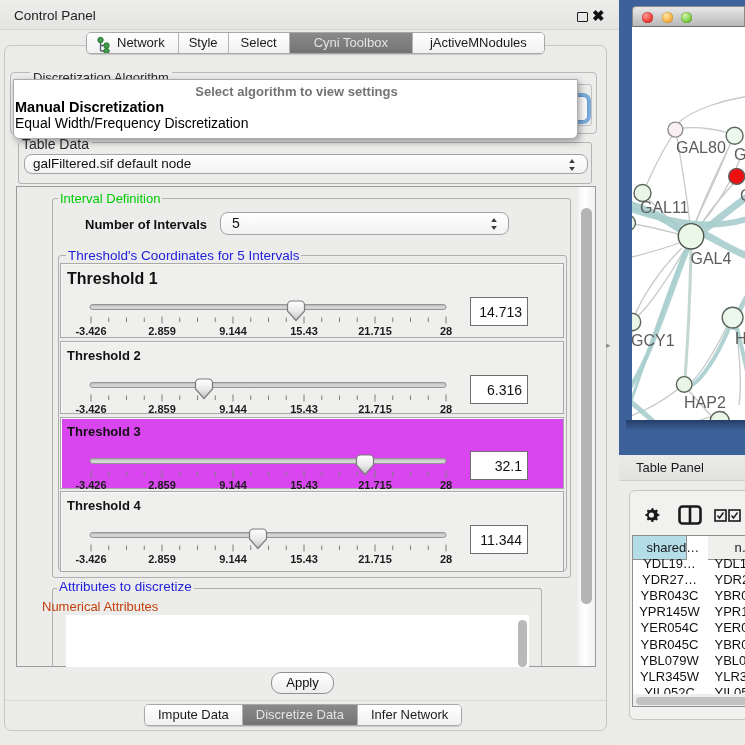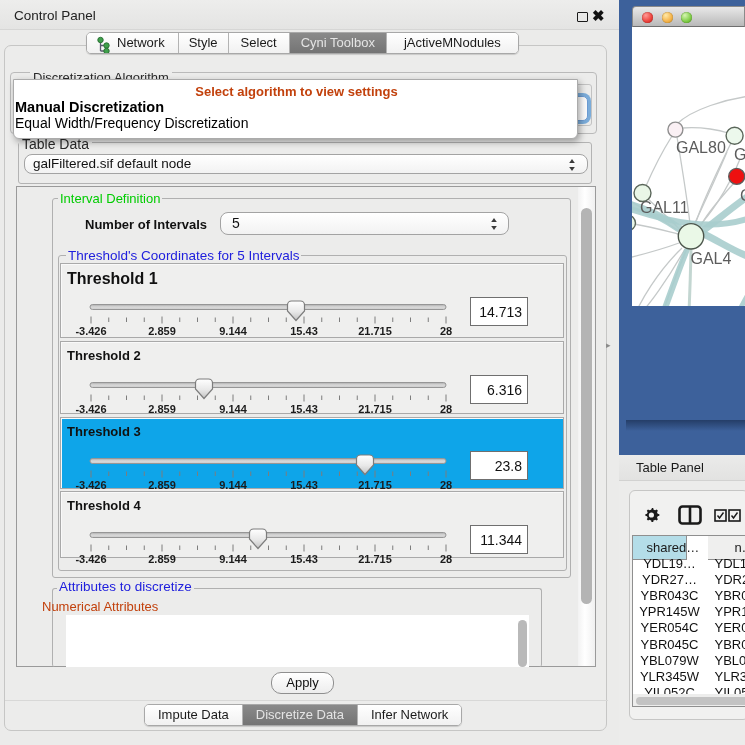--- a/index.html
+++ b/index.html
@@ -22,41 +22,41 @@
 
   <div class="abs" style="left:4px;top:45px;width:603px;height:686px;background:#ececeb;border:1px solid #c6c6c5;border-radius:7px"></div>
 
   <div class="abs" style="left:86px;top:32px;height:22px;border:1px solid #a8a8a8;border-radius:5px;overflow:hidden;box-shadow:0 1px 1px rgba(0,0,0,0.15);white-space:nowrap">
     <div class="seg" style="padding-left:30px;position:relative">
       <svg width="16" height="18" style="position:absolute;left:9px;top:2px">
         <path d="M4.5,5 L4.5,16 M4.5,10.5 L9,10.5 M4.5,16 L9,16" stroke="#5a5a6e" stroke-width="1.3" fill="none"></path>
         <circle cx="4.5" cy="5" r="2.7" fill="#3fa04b" stroke="#2a7235" stroke-width="1"></circle>
         <circle cx="10.5" cy="10.5" r="2.7" fill="#3fa04b" stroke="#2a7235" stroke-width="1"></circle>
         <circle cx="10.5" cy="16" r="2.7" fill="#3fa04b" stroke="#2a7235" stroke-width="1"></circle>
-      </svg>Network</div><div class="seg" style="padding:0 10px">Style</div><div class="seg" style="padding:0 12px">Select</div><div class="seg dark" style="padding:0 11px">Cyni Toolbox</div><div class="seg" style="border-right:none;padding:0 17px">jActiveMNodules</div>
+      </svg>Network</div><div class="seg" style="padding:0 10px">Style</div><div class="seg" style="padding:0 12px">Select</div><div class="seg dark" style="padding:0 24px">Cyni Toolbox</div><div class="seg" style="border-right:none;padding:0 17px">jActiveMNodules</div>
   </div>
 
   <div class="abs" style="left:10px;top:72px;width:587px;height:62px;border:1px solid #bababa;border-radius:4px"></div>
   <div class="abs" style="left:14px;top:84px;width:578px;height:42px;border:1px solid #c2c2c2;border-radius:3px"></div>
   <div class="abs" style="left:30px;top:70px;font-size:13px;color:#2a2a2a;background:#ececeb;padding:0 3px">Discretization Algorithm</div>
 
   <div class="abs" style="left:430px;top:96px;width:158px;height:25px;border-radius:5px;background:#fbfbfb;box-shadow:0 0 0 3px rgba(86,151,211,0.75);border:1px solid #6b9bd2"></div>
 
   <div class="abs" style="left:18px;top:142px;width:574px;height:42px;border:1px solid #b3b3b3;border-radius:3px"></div>
   <div class="abs" style="left:19px;top:136px;font-size:14px;color:#2a2a2a;background:#ececeb;padding:0 3px">Table Data</div>
   <div class="abs" style="left:24px;top:154px;width:564px;height:20px;background:linear-gradient(#ffffff,#f2f2f2);border:1px solid #a3a3a3;border-radius:8px">
     <div class="abs" style="left:8px;top:1px;font-size:13.5px;color:#111">galFiltered.sif default node</div>
     <svg width="10" height="14" style="position:absolute;right:10px;top:3px">
           <path d="M5,1 L7.8,5 L2.2,5 Z" fill="#3a3a3a"></path>
           <path d="M5,13 L7.8,9 L2.2,9 Z" fill="#3a3a3a"></path>
         </svg>
   </div>
 
   <div class="abs" style="left:13px;top:79px;width:565px;height:60px;background:#ffffff;border:1px solid #ababab;border-radius:0 0 6px 6px;box-shadow:2px 3px 7px rgba(0,0,0,0.35);z-index:30">
-    <div class="abs" style="left:0;top:4px;width:565px;text-align:center;font-size:13px;font-weight:bold;color:#c2410c">Select algorithm to view settings</div>
+    <div class="abs" style="left:0;top:4px;width:565px;text-align:center;font-size:13px;font-weight:bold;color:#737373">Select algorithm to view settings</div>
     <div class="abs" style="left:1px;top:35px;font-size:14px;color:#000">Equal Width/Frequency Discretization</div>
     <div class="abs" style="left:1px;top:19px;font-size:14.5px;font-weight:bold;color:#000">Manual Discretization</div>
   </div>
 
   <div class="abs" style="left:16px;top:186px;width:580px;height:481px;background:#ececeb;border:1px solid #9a9a9a"></div>
 
   <div class="abs" style="left:578px;top:187px;width:17px;height:479px;background:linear-gradient(90deg,#f2f2f2,#ffffff 40%,#f0f0f0)"></div>
   <div class="abs" style="left:581px;top:208px;width:11px;height:396px;background:#b4b4b4;border-radius:5.5px"></div>
 
   <div class="abs" style="left:52px;top:198px;width:519px;height:380px;border:1px solid #b0b0b0;border-radius:3px"></div>
@@ -121,21 +121,21 @@
 <path d="M134.5,41 a4,4 0 0 1 4,-4 h9 a4,4 0 0 1 4,4 v6 l-8.5,9.5 l-8.5,-9.5 z" fill="url(#th143)" stroke="#7c7c7c" stroke-width="1.2"></path>
 </svg>
 <div style="position:absolute;left:0px;top:61px;width:60px;text-align:center;font-size:11px;font-weight:bold;color:#1c1c1c">-3.426</div>
         <div style="position:absolute;left:71px;top:61px;width:60px;text-align:center;font-size:11px;font-weight:bold;color:#1c1c1c">2.859</div>
         <div style="position:absolute;left:142px;top:61px;width:60px;text-align:center;font-size:11px;font-weight:bold;color:#1c1c1c">9.144</div>
         <div style="position:absolute;left:213px;top:61px;width:60px;text-align:center;font-size:11px;font-weight:bold;color:#1c1c1c">15.43</div>
         <div style="position:absolute;left:284px;top:61px;width:60px;text-align:center;font-size:11px;font-weight:bold;color:#1c1c1c">21.715</div>
         <div style="position:absolute;left:355px;top:61px;width:60px;text-align:center;font-size:11px;font-weight:bold;color:#1c1c1c">28</div>
 <div style="position:absolute;left:409px;top:33px;width:58px;height:29px;background:#fff;border:1px solid #6f6f6f;font-size:14px;color:#111;text-align:right;line-height:28px;padding-right:5px">6.316</div>
 </div>
-      <div style="position:absolute;left:60px;top:417px;width:504px;height:72px;background:#0ea5e9;border:1px solid #a9a9a9;box-shadow:inset 1px 1px 0 #f9f9f9">
+      <div style="position:absolute;left:60px;top:417px;width:504px;height:72px;background:#d946ef;border:1px solid #a9a9a9;box-shadow:inset 1px 1px 0 #f9f9f9">
 <div style="position:absolute;left:6px;top:6px;font-size:13px;font-weight:bold;color:#111">Threshold 3</div>
 <svg width="504" height="76" style="position:absolute;left:0;top:0">
 <defs>
 <linearGradient id="gr304" x1="0" y1="0" x2="0" y2="1">
 <stop offset="0" stop-color="#ababab"></stop>
               <stop offset="0.5" stop-color="#d9d9d9"></stop>
               <stop offset="1" stop-color="#cccccc"></stop>
 </linearGradient>
 <linearGradient id="th304" x1="0" y1="0" x2="0" y2="1">
 <stop offset="0" stop-color="#ffffff"></stop>
@@ -146,23 +146,23 @@
 <rect x="29" y="40.5" width="356" height="5" rx="2.5" fill="url(#gr304)" stroke="#969696" stroke-width="1"></rect>
 <path d="M30,52.5v7M101,52.5v7M172,52.5v7M243,52.5v7M314,52.5v7M385,52.5v7M47.75,53.5v4.5M65.5,53.5v4.5M83.25,53.5v4.5M118.75,53.5v4.5M136.5,53.5v4.5M154.25,53.5v4.5M189.75,53.5v4.5M207.5,53.5v4.5M225.25,53.5v4.5M260.75,53.5v4.5M278.5,53.5v4.5M296.25,53.5v4.5M331.75,53.5v4.5M349.5,53.5v4.5M367.25,53.5v4.5" stroke="#7d7d7d" stroke-width="1"></path>
 <path d="M295.5,41 a4,4 0 0 1 4,-4 h9 a4,4 0 0 1 4,4 v6 l-8.5,9.5 l-8.5,-9.5 z" fill="url(#th304)" stroke="#7c7c7c" stroke-width="1.2"></path>
 </svg>
 <div style="position:absolute;left:0px;top:61px;width:60px;text-align:center;font-size:11px;font-weight:bold;color:#1c1c1c">-3.426</div>
         <div style="position:absolute;left:71px;top:61px;width:60px;text-align:center;font-size:11px;font-weight:bold;color:#1c1c1c">2.859</div>
         <div style="position:absolute;left:142px;top:61px;width:60px;text-align:center;font-size:11px;font-weight:bold;color:#1c1c1c">9.144</div>
         <div style="position:absolute;left:213px;top:61px;width:60px;text-align:center;font-size:11px;font-weight:bold;color:#1c1c1c">15.43</div>
         <div style="position:absolute;left:284px;top:61px;width:60px;text-align:center;font-size:11px;font-weight:bold;color:#1c1c1c">21.715</div>
         <div style="position:absolute;left:355px;top:61px;width:60px;text-align:center;font-size:11px;font-weight:bold;color:#1c1c1c">28</div>
-<div style="position:absolute;left:409px;top:33px;width:58px;height:29px;background:#fff;border:1px solid #6f6f6f;font-size:14px;color:#111;text-align:right;line-height:28px;padding-right:5px">23.8</div>
-</div>
-      <div style="position:absolute;left:60px;top:491px;width:504px;height:67px;background:#efefee;border:1px solid #a9a9a9;box-shadow:inset 1px 1px 0 #f9f9f9">
+<div style="position:absolute;left:409px;top:33px;width:58px;height:29px;background:#fff;border:1px solid #6f6f6f;font-size:14px;color:#111;text-align:right;line-height:28px;padding-right:5px">32.1</div>
+</div>
+      <div style="position:absolute;left:60px;top:491px;width:504px;height:81px;background:#efefee;border:1px solid #a9a9a9;box-shadow:inset 1px 1px 0 #f9f9f9">
 <div style="position:absolute;left:6px;top:6px;font-size:13px;font-weight:bold;color:#111">Threshold 4</div>
 <svg width="504" height="76" style="position:absolute;left:0;top:0">
 <defs>
 <linearGradient id="gr197" x1="0" y1="0" x2="0" y2="1">
 <stop offset="0" stop-color="#ababab"></stop>
               <stop offset="0.5" stop-color="#d9d9d9"></stop>
               <stop offset="1" stop-color="#cccccc"></stop>
 </linearGradient>
 <linearGradient id="th197" x1="0" y1="0" x2="0" y2="1">
 <stop offset="0" stop-color="#ffffff"></stop>
@@ -202,21 +202,21 @@
 <div class="abs" style="left:619px;top:0;width:126px;height:455px;background:#3d619b"></div>
 
 <div class="abs" style="left:626px;top:420px;width:119px;height:11px;background:linear-gradient(rgba(12,26,52,0.5),rgba(12,26,52,0))"></div>
 
 <div class="abs" style="left:632px;top:6px;width:113px;height:21px;background:linear-gradient(#e8e8e8,#b9b9b9);border:1px solid #8a8a8a;border-bottom-color:#6f6f6f;border-top-left-radius:4px">
   <div class="abs" style="left:9px;top:5px;width:11px;height:11px;border-radius:50%;background:radial-gradient(circle at 35% 30%,#ff9a96,#ee4741 55%,#c21b14);box-shadow:inset 0 0 1px #7d0b06"></div>
   <div class="abs" style="left:29px;top:5px;width:11px;height:11px;border-radius:50%;background:radial-gradient(circle at 35% 30%,#ffe9a8,#f6b64e 55%,#d48f1f);box-shadow:inset 0 0 1px #8a5d08"></div>
   <div class="abs" style="left:48px;top:5px;width:11px;height:11px;border-radius:50%;background:radial-gradient(circle at 35% 30%,#d6f5b2,#85d04e 55%,#4fa317);box-shadow:inset 0 0 1px #2e6b05"></div>
 </div>
 
-<div class="abs" style="left:632px;top:27px;width:113px;height:279px;background:#ffffff;overflow:hidden">
+<div class="abs" style="left:632px;top:27px;width:113px;height:393px;background:#ffffff;overflow:hidden">
 <svg width="113" height="393" viewBox="0 0 113 393">
   <g fill="none" stroke="#c5c9c9" stroke-width="1.3">
     <path d="M118,69 C95,72 60,82 45,97"></path>
     <path d="M50,101 C70,99 90,104 96,106"></path>
     <path d="M40,109 C30,125 20,145 14,159"></path>
     <path d="M45,110 C50,140 55,170 58,197"></path>
     <path d="M99,116 C85,145 70,175 63,198"></path>
     <path d="M101,157 C85,175 72,190 69,199"></path>
     <path d="M95,125 C80,160 68,185 62,198"></path>
     <path d="M108,132 C95,165 76,190 66,200"></path>

